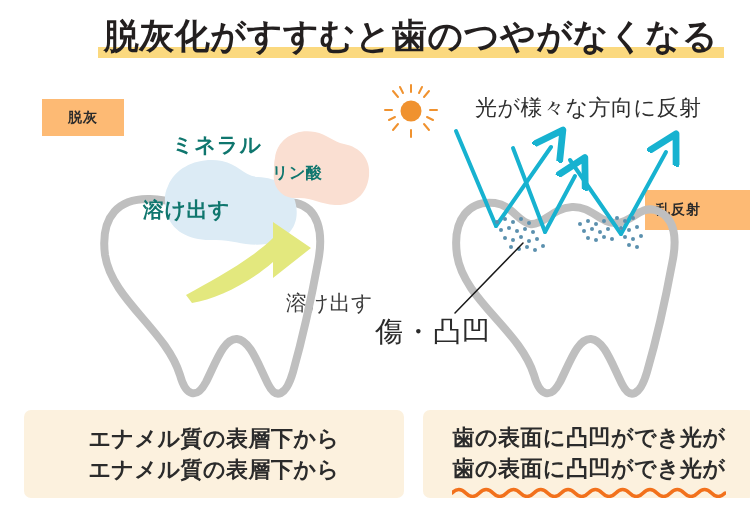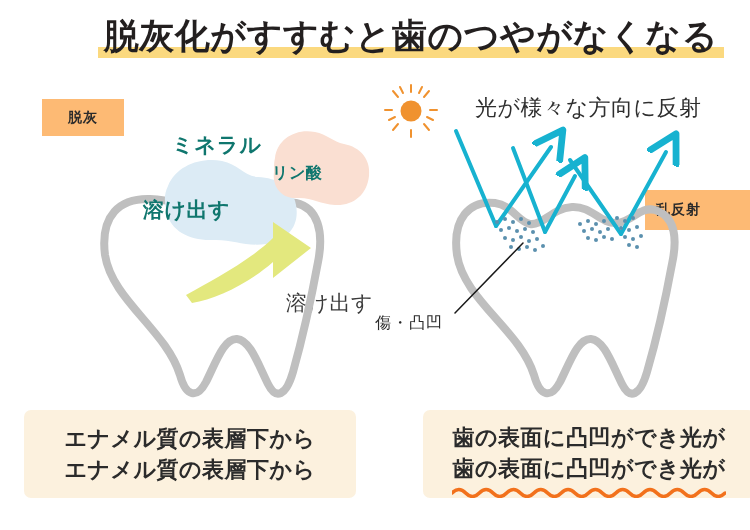--- a/index.html
+++ b/index.html
@@ -125,41 +125,41 @@
     top: 93px;
     font-size: 22px;
     font-weight: normal;
     letter-spacing: 0.5px;
     color: #2e2e2e;
     margin-left: 24px;
   }
   #label-damage {
     left: 375px;
     top: 313px;
-    font-size: 16px;
+    font-size: 28px;
     font-weight: normal;
     letter-spacing: 1px;
     color: #2b2b2b;
   }
 
   
   .caption-box {
     position: absolute;
     background: #fcf1de;
     border-radius: 7px;
     box-sizing: border-box;
     display: flex;
     flex-direction: column;
     align-items: center;
     justify-content: center;
   }
   #caption-left {
     left: 24px;
     top: 410px;
-    width: 332px;
+    width: 380px;
     height: 88px;
   }
   #caption-right {
     left: 397px;
     top: 410px;
     width: 332px;
     height: 88px;
     margin-left: 26px;
   }
   .caption-line {

